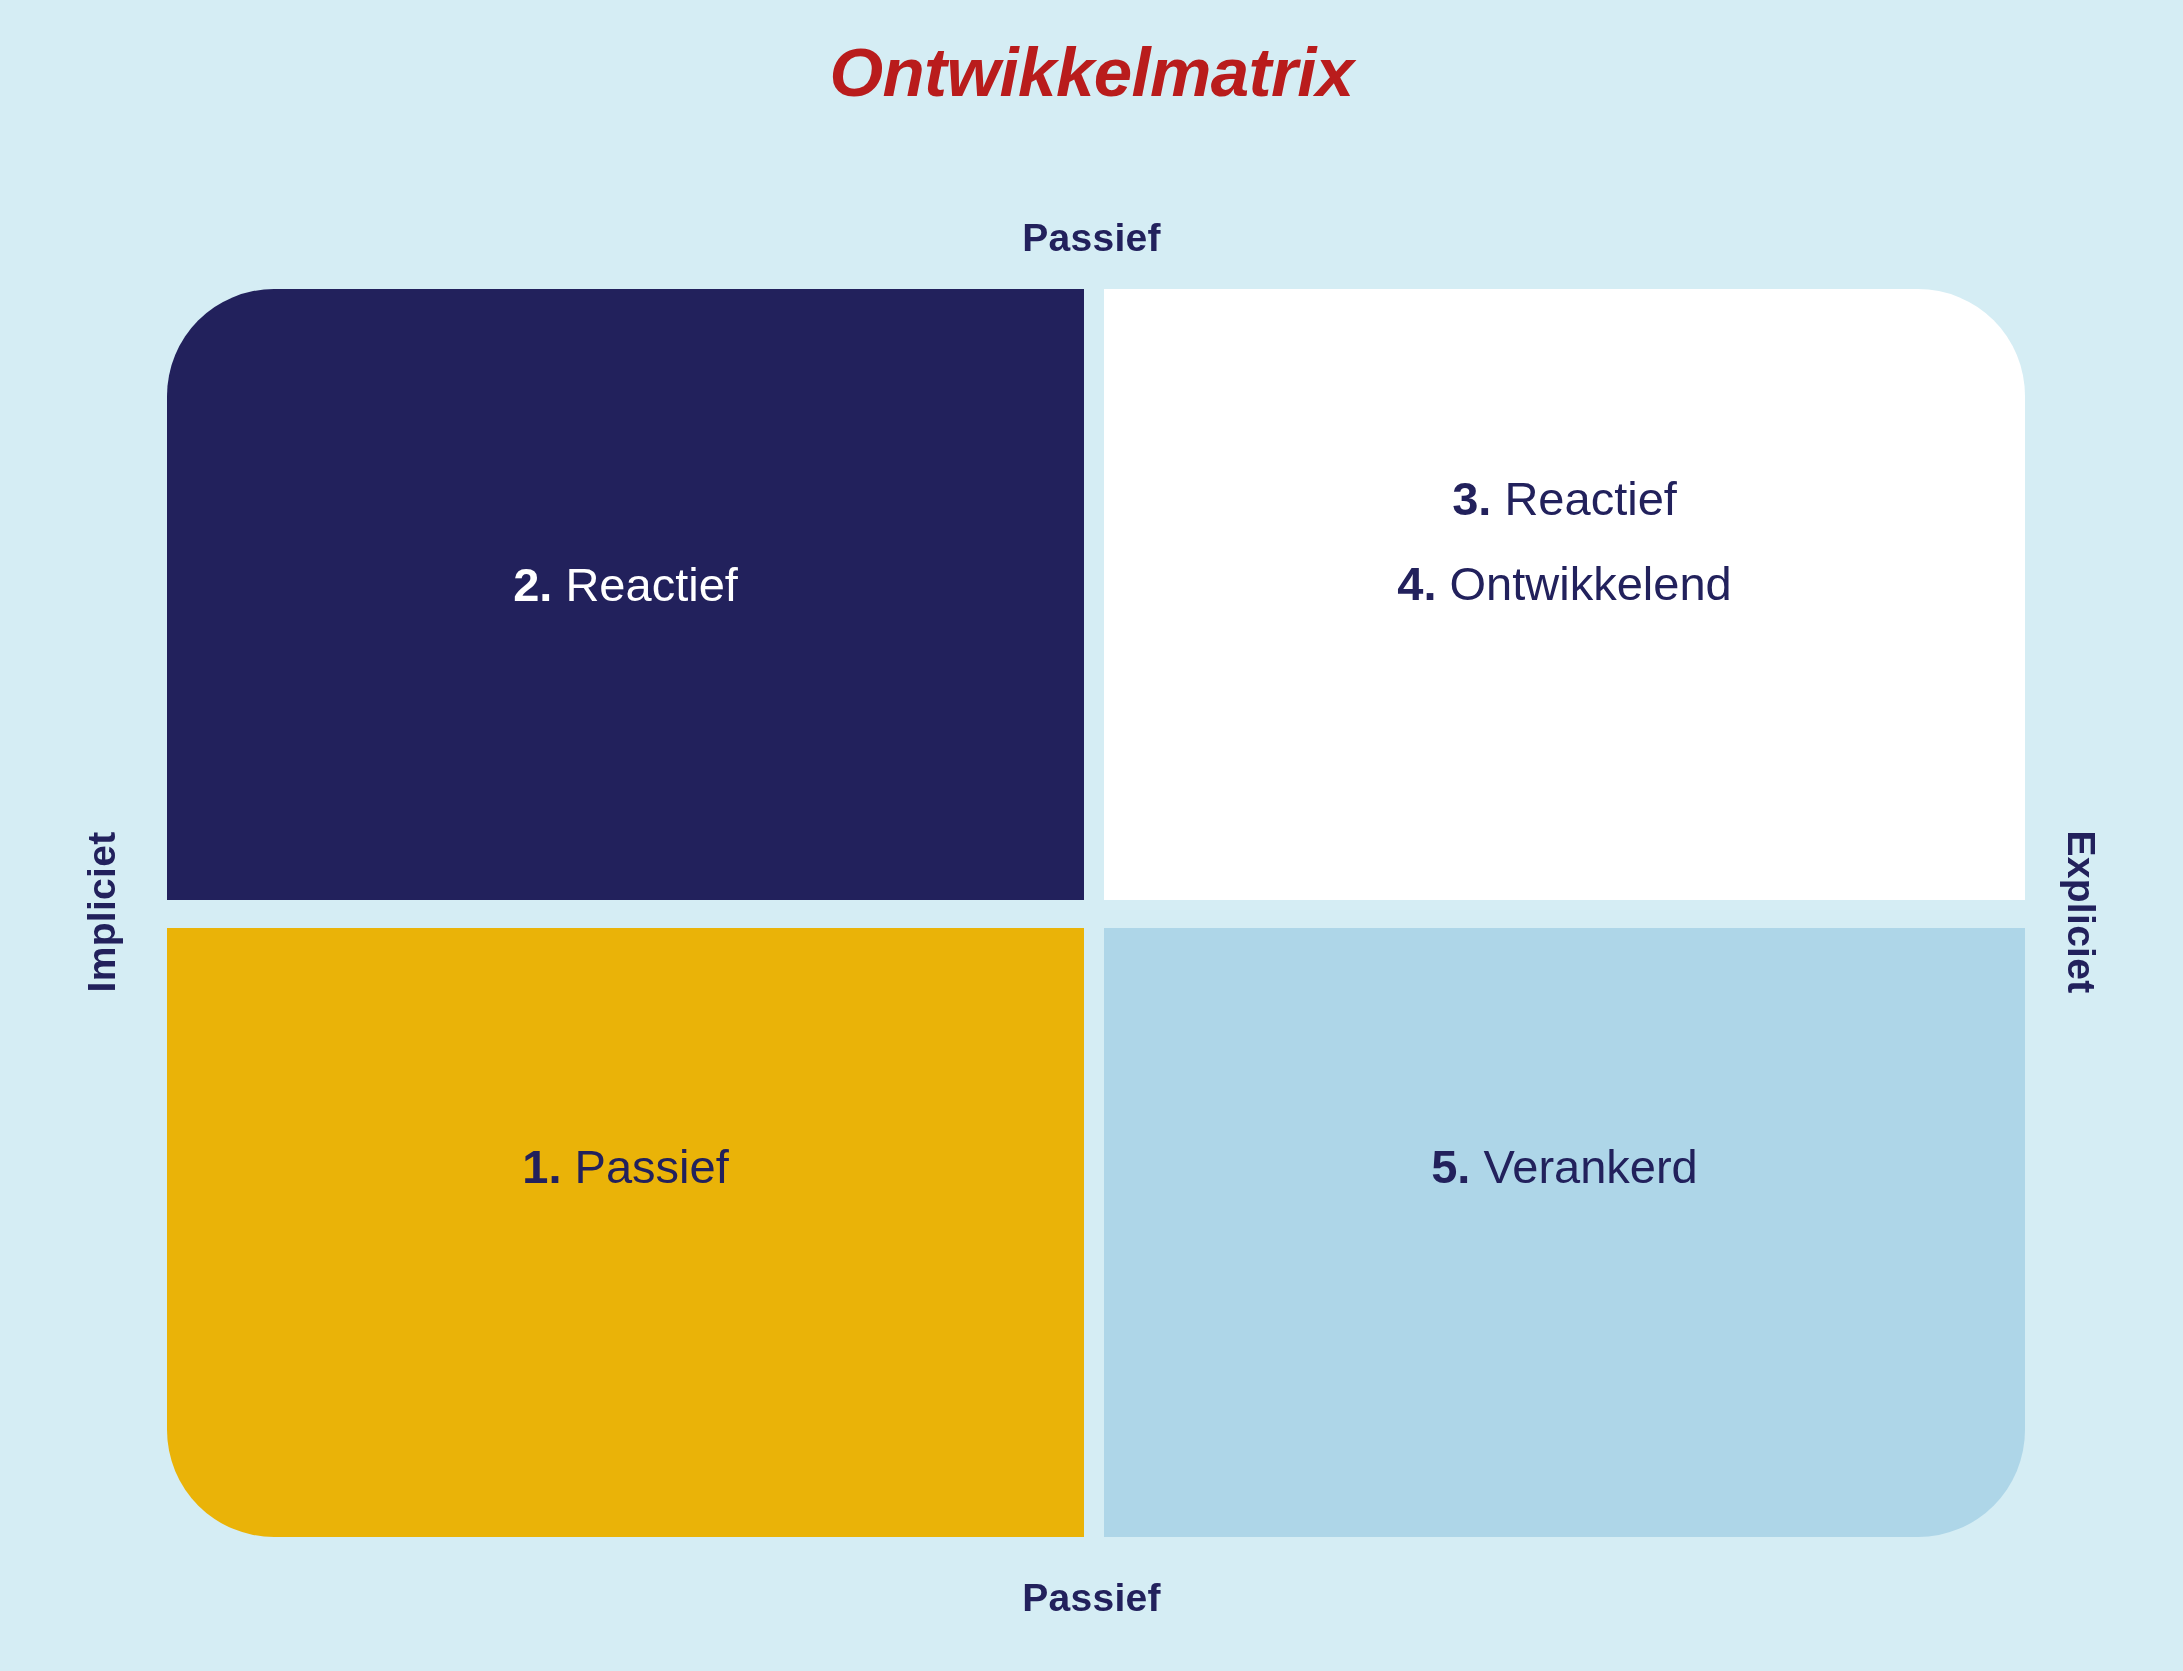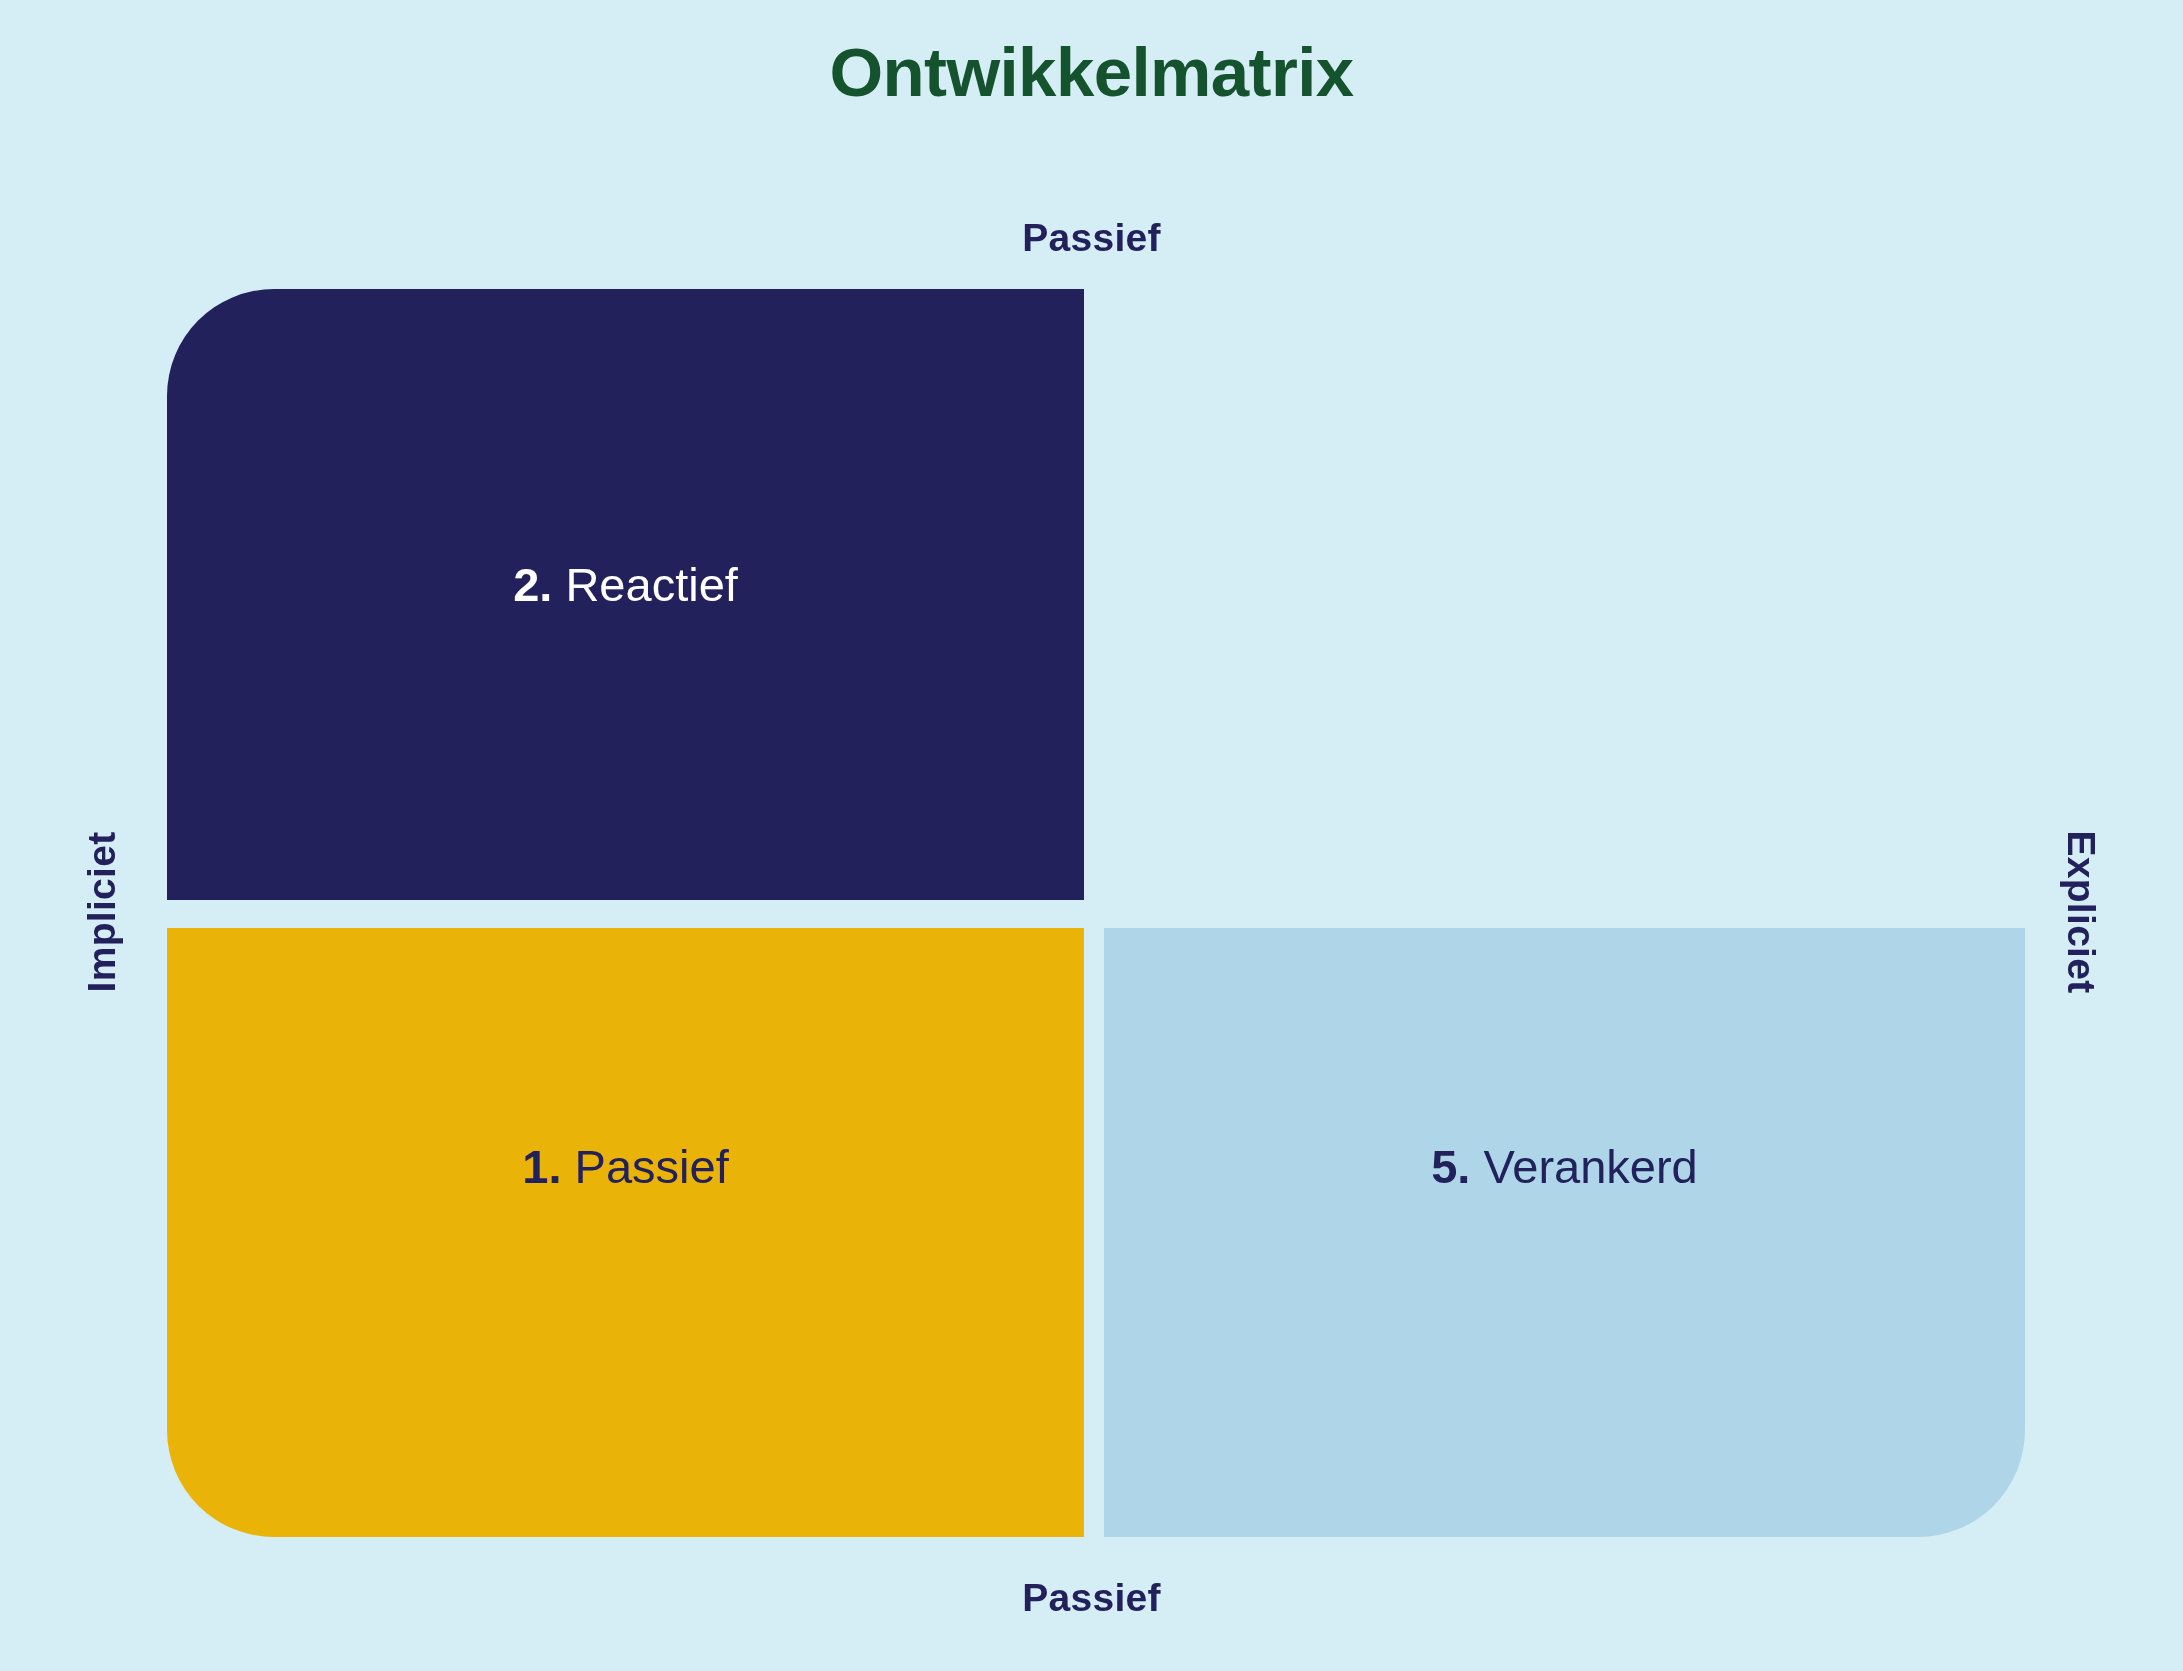--- a/index.html
+++ b/index.html
@@ -17,23 +17,24 @@
 
   
   .title {
     position: absolute;
     top: 32px;
     left: 0;
     width: 2183px;
     text-align: center;
     font-size: 69px;
     font-weight: bold;
-    color: #14532d;
+    color: #b91c1c;
     letter-spacing: -0.6px;
     line-height: 1.2;
+    font-style: italic;
   }
 
   
   .axis-label {
     position: absolute;
     color: #22215c;
     font-size: 39px;
     font-weight: bold;
     letter-spacing: 0.3px;
     white-space: nowrap;
@@ -146,20 +147,26 @@
 <div class="axis-label axis-right">Expliciet</div>
 
 <div class="matrix">
 
   <div class="quadrant q-tl">
     <div class="stack">
       <div class="q-line"><span class="num">2.</span> <span>Reactief</span></div>
     </div>
   </div>
 
+  <div class="quadrant q-tr">
+    <div class="stack">
+      <div class="q-line"><span class="num">3.</span> <span>Reactief</span></div>
+      <div class="q-line"><span class="num">4.</span> <span>Ontwikkelend</span></div>
+    </div>
+  </div>
 
   <div class="quadrant q-bl">
     <div class="stack">
       <div class="q-line"><span class="num">1.</span> <span>Passief</span></div>
     </div>
   </div>
 
   <div class="quadrant q-br">
     <div class="stack">
       <div class="q-line"><span class="num">5.</span> <span>Verankerd</span></div>

